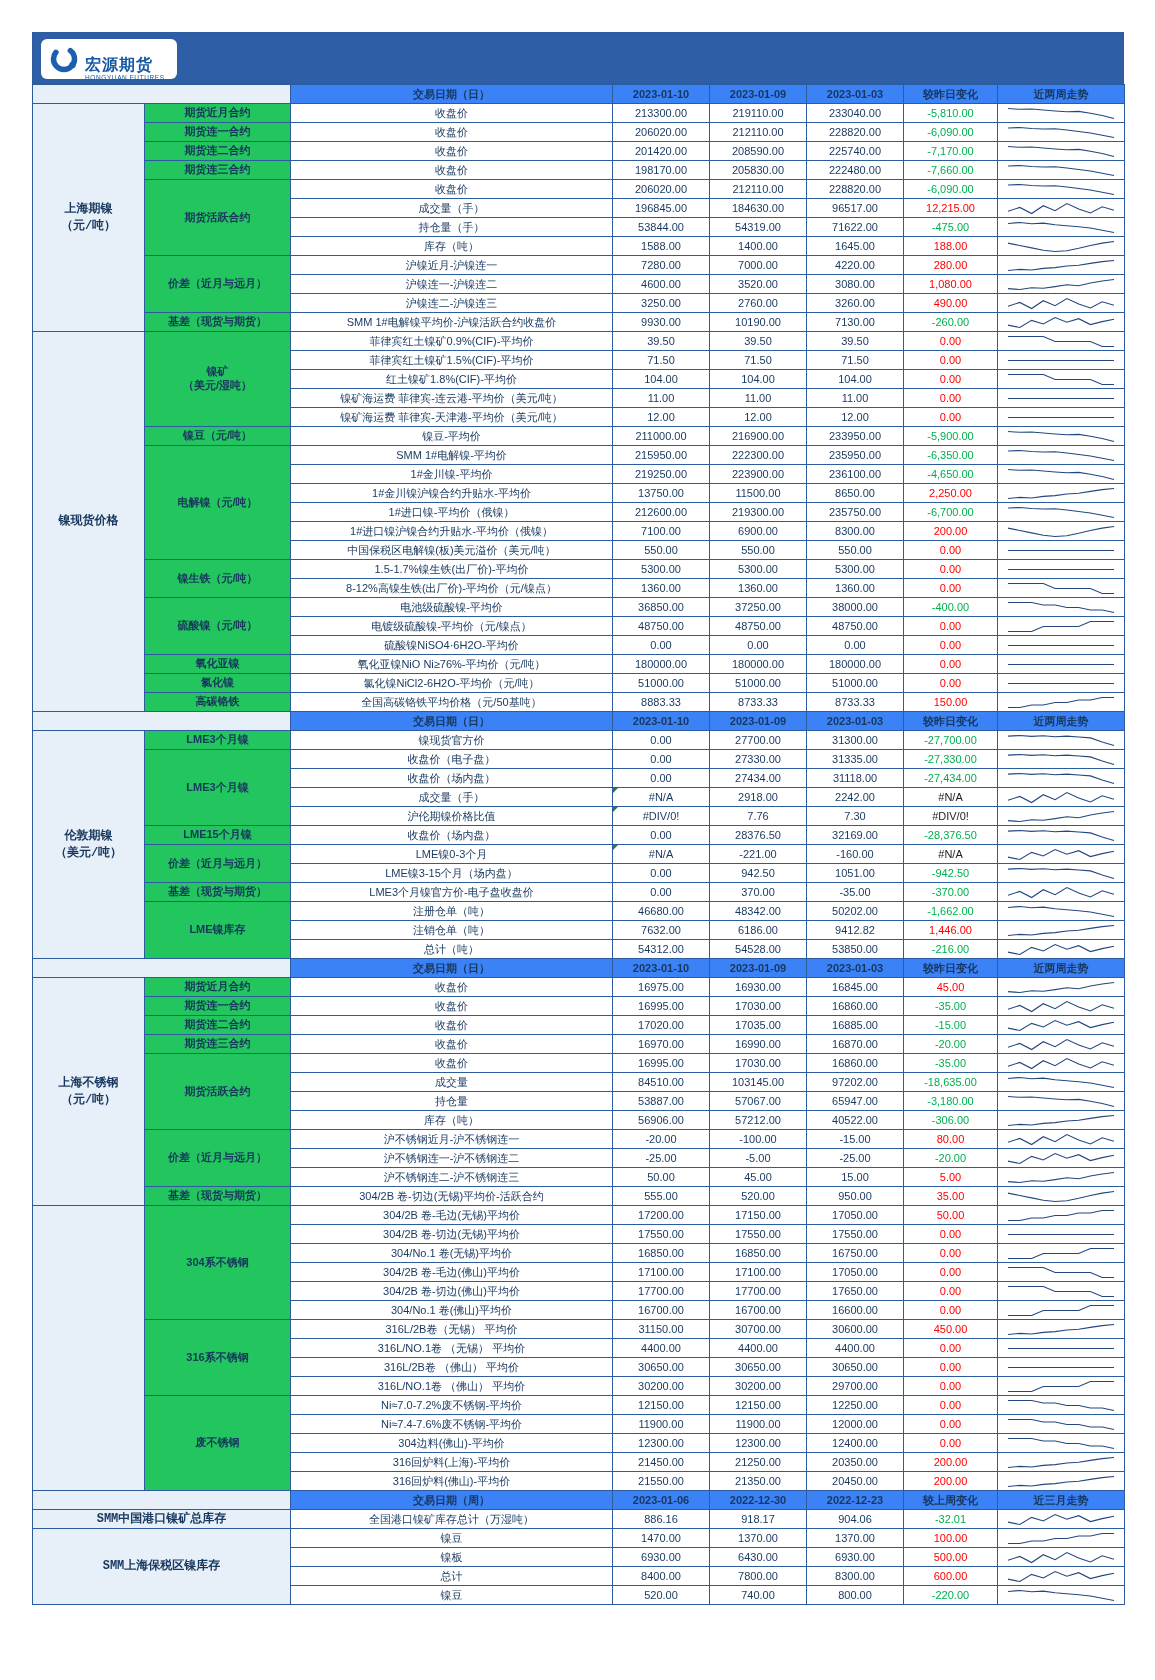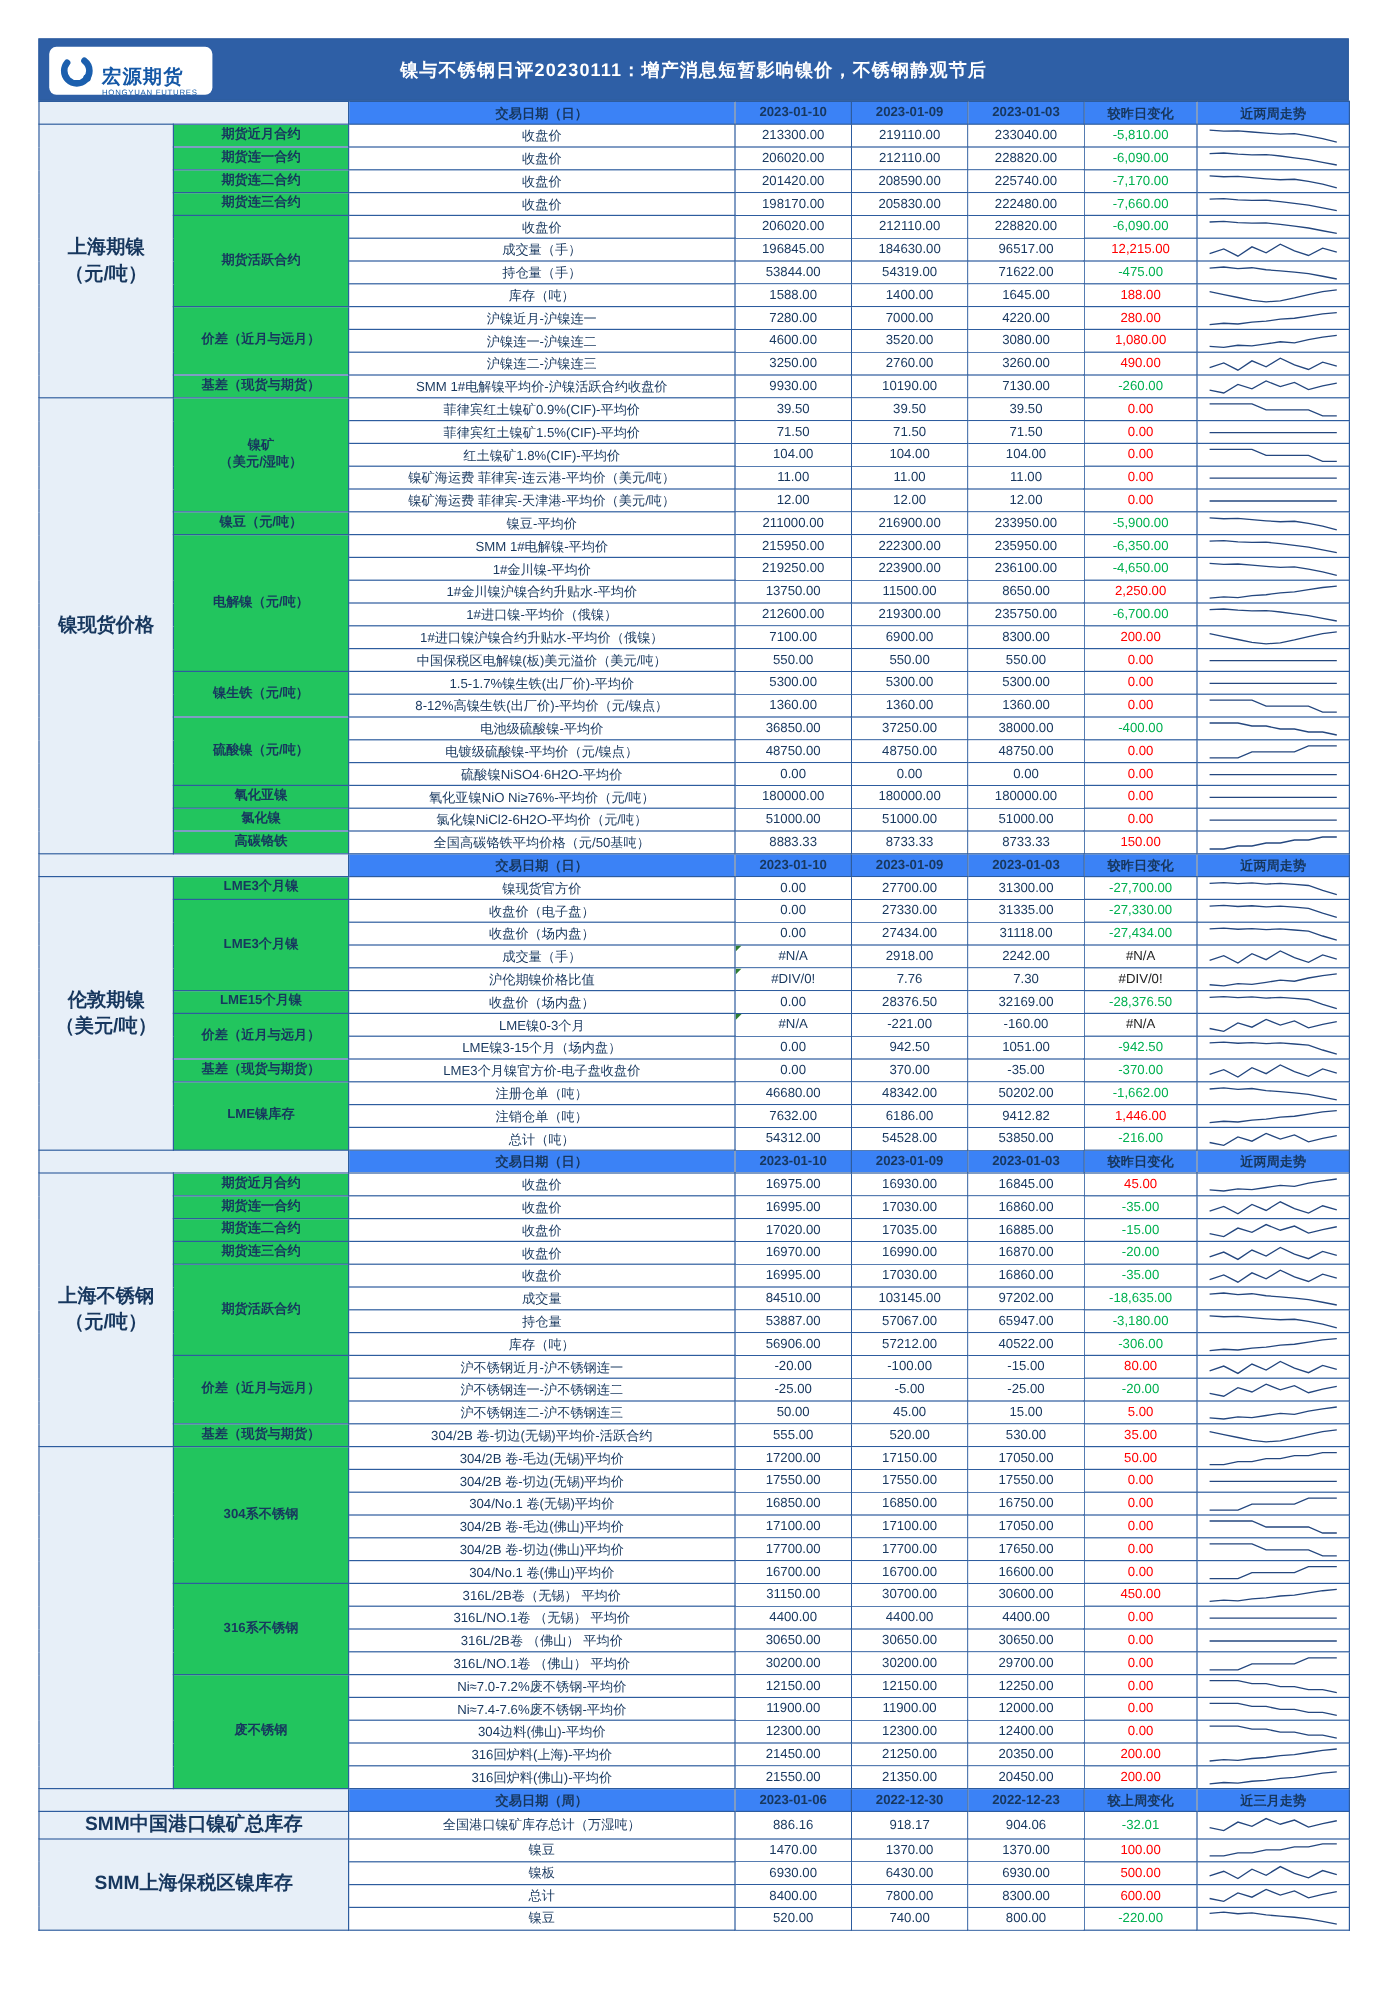--- a/index.html
+++ b/index.html
@@ -23,21 +23,21 @@
     width:100%;text-align:center;color:#ffffff;font-weight:bold;font-size:15px;letter-spacing:1px;
   }
   table{border-collapse:collapse;table-layout:fixed;width:1092px;}
   td{
     border:1px solid #2D5C9E;height:19px;overflow:hidden;white-space:nowrap;
     text-align:center;vertical-align:middle;font-size:11px;color:#17375E;padding:0 2px;
     box-sizing:border-box;
   }
   .hrow td{background:#3b82f6;font-weight:bold;color:#17375E;}
   .hrow td.hleft{background:#E7EFF8;}
-  .cat{background:#E7EFF8;font-weight:bold;font-size:16px;line-height:1.35;}
+  .cat{background:#E7EFF8;font-weight:bold;font-size:12px;line-height:1.35;font-family:Liberation Mono, monospace;}
   .sub{background:#22c55e;font-weight:bold;line-height:1.25;}
   .lbl{background:#ffffff;}
   .val{background:#ffffff;position:relative;}
   .val.err::before{
     content:'';position:absolute;top:0;left:0;width:0;height:0;
     border-top:5px solid #2E7D32;border-right:5px solid transparent;
   }
   .chg{background:#ffffff;}
   .chg.pos{color:#FF0000;}
   .chg.neg{color:#00B050;}
@@ -53,21 +53,20 @@
     <div class="logo">
       <svg width="30" height="30" viewBox="0 0 30 30">
         <circle cx="15" cy="15" r="10.5" fill="none" stroke="#1B5FAE" stroke-width="5.5" stroke-dasharray="50 16" stroke-dashoffset="10" stroke-linecap="round"></circle>
         <circle cx="23.5" cy="21" r="3.2" fill="#1B5FAE"></circle>
       </svg>
       <div class="logo-text">
         <span class="logo-cn">宏源期货</span>
         <span class="logo-en">HONGYUAN FUTURES</span>
       </div>
     </div>
-    <div class="title">镍与不锈钢日评20230111：增产消息短暂影响镍价，不锈钢静观节后</div>
   </div>
 
   <table>
     <colgroup>
       <col style="width:112px">
         <col style="width:146px">
         <col style="width:322px">
       <col style="width:97px">
         <col style="width:97px">
         <col style="width:97px">
@@ -791,21 +790,21 @@
             <svg width="112" height="15">
               <polyline points="3.0,11.6 14.8,12.5 26.6,10.7 38.3,11.3 50.1,9.6 61.9,7.8 73.7,8.7 85.4,6.0 97.2,4.0 109.0,2.5" fill="none" stroke="#24477F" stroke-width="1.1"></polyline>
             </svg>
           </td>
         </tr>
         <tr>
           <td class="sub" rowspan="1">基差（现货与期货）</td>
           <td class="lbl">304/2B 卷-切边(无锡)平均价-活跃合约</td>
           <td class="val">555.00</td>
           <td class="val">520.00</td>
-          <td class="val">530.00</td>
+          <td class="val">950.00</td>
           <td class="chg pos">35.00</td>
           <td class="trend">
             <svg width="112" height="15">
               <polyline points="3.0,4.1 14.8,6.5 26.6,8.9 38.3,11.3 50.1,12.5 61.9,11.7 73.7,9.3 85.4,6.5 97.2,4.1 109.0,2.5" fill="none" stroke="#24477F" stroke-width="1.1"></polyline>
             </svg>
           </td>
         </tr>
         <tr>
           <td class="cat" rowspan="15"></td>
           <td class="sub" rowspan="6">304系不锈钢</td>

